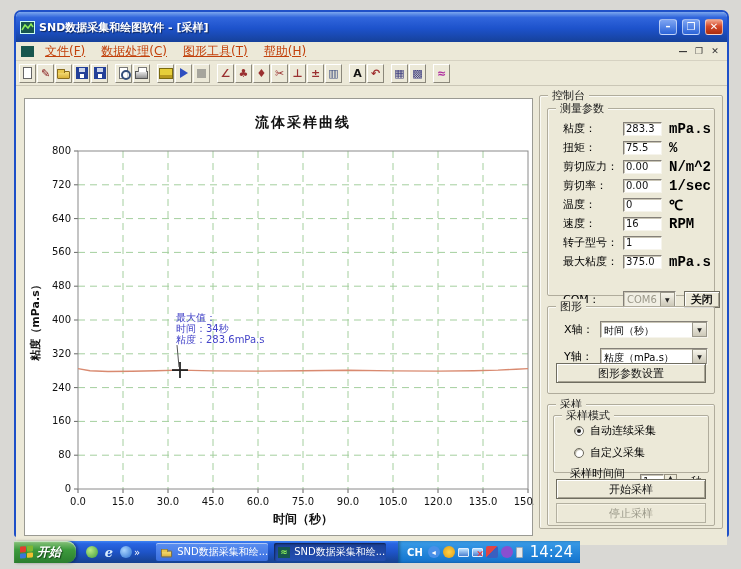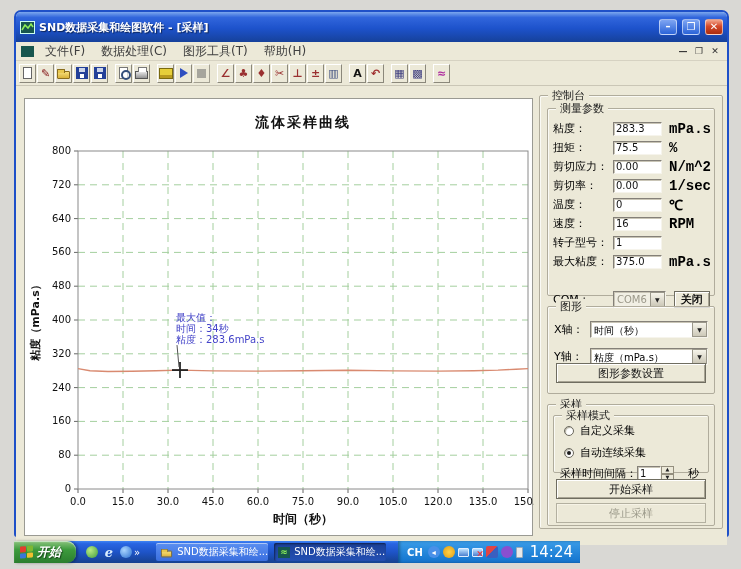--- a/index.html
+++ b/index.html
@@ -16,21 +16,21 @@
   .title-text{color:#fff;font-size:11px;font-weight:bold;flex:1;
               text-shadow:1px 1px 1px rgba(0,0,0,.55);white-space:nowrap;overflow:hidden;}
   .app-logo{width:15px;height:13px;background:#17564e;border:1px solid #cfe;display:flex;align-items:center;justify-content:center;flex:none;}
   .tb-btn{width:18px;height:16px;border-radius:3px;border:1px solid rgba(255,255,255,.55);
           color:#fff;font-size:10px;font-weight:bold;line-height:14px;text-align:center;
           background:linear-gradient(180deg,#7fa5f2,#2a63d8);margin-left:1px;flex:none;}
   .tb-close{background:linear-gradient(180deg,#f3a68c,#d4492a 45%,#a92c0d);}
 
   .menubar{height:19px;display:flex;align-items:center;background:#ece9d8;
            border-bottom:1px solid #d6d2c2;padding:0 2px;font-size:12px;}
-  .menu-item{padding:1px 8px;color:#404040;}
+  .menu-item{padding:1px 8px;color:#c2410c;text-decoration:underline;}
   .mdi-mini{width:13px;height:11px;background:#17564e;margin:0 3px;flex:none;}
   .mdi-ctl{margin-left:auto;display:flex;align-items:center;gap:4px;padding-right:4px;}
   .mdi-ctl span{font-size:9px;color:#333;font-weight:bold;width:12px;text-align:center;}
 
   .toolbar{height:25px;display:flex;align-items:center;padding:2px 3px;background:#ece9d8;
            border-bottom:1px solid #cac6b6;}
   .tbtn{width:17px;height:19px;margin-right:1px;display:flex;align-items:center;justify-content:center;
         background:#ece9d8;border:1px solid;border-color:#fff #8b887b #8b887b #fff;flex:none;}
   .tbtn.sep{margin-left:6px;}
   .tbtn.dis{opacity:.75;}
@@ -56,21 +56,21 @@
   .ic-stop{width:9px;height:9px;background:#8f8f8a;}
 
   
   .client{position:relative;height:459px;background:#ece9d8;}
   .chart-panel{position:absolute;left:8px;top:12px;width:509px;height:438px;background:#fff;
                border:1px solid #9a9a93;}
   svg text{font-family:"DejaVu Sans","Liberation Sans",sans-serif;}
 
   
   .gb{border:1px solid #b0ac9c;border-radius:2px;position:relative;
-      box-shadow:inset 1px 1px 0 rgba(255,255,255,.75);}
+      box-shadow:inset 1px 1px 0 rgba(255,255,255,.75);padding-left:10px;}
   .gb-title{position:absolute;top:-8px;left:8px;background:#ece9d8;padding:0 4px;font-size:11px;color:#1a1a1a;white-space:nowrap;}
   .console-gb{position:absolute;left:523px;top:9px;width:184px;height:434px;}
   .measure-gb{position:absolute;left:7px;right:7px;top:12px;height:188px;}
   .graph-gb{position:absolute;left:7px;right:7px;top:210px;height:88px;}
   .sampling-gb{position:absolute;left:7px;right:7px;top:308px;height:122px;}
   .mode-gb{position:absolute;left:5px;right:5px;top:10px;height:58px;}
 
   .field-rows{padding-top:10px;}
   .field-row{display:flex;align-items:center;margin:0 5px;height:19px;font-size:11px;}
   .flabel{width:60px;flex:none;white-space:nowrap;}
@@ -407,26 +407,26 @@
           </div>
           <span class="btn wide-btn" style="top:56px;">图形参数设置</span>
         </div>
 
         <div class="gb sampling-gb">
           <span class="gb-title">采样</span>
           <div class="gb mode-gb">
             <span class="gb-title">采样模式</span>
             <div>
                 <div class="radio-row">
+                  <span class="radio sel"></span>
+                  <span>自动连续采集</span>
+                </div>
+                <div class="radio-row">
                   <span class="radio"></span>
                   <span>自定义采集</span>
-                </div>
-                <div class="radio-row">
-                  <span class="radio sel"></span>
-                  <span>自动连续采集</span>
                 </div>
               </div>
             <div class="spin-row">
               <span>采样时间间隔：</span>
               <input class="txt spin" type="text" value="1" style="">
               <span class="spin-btns">
                 <span class="sb">▲</span>
                 <span class="sb">▼</span>
               </span>
               <span class="sunit">秒</span>

